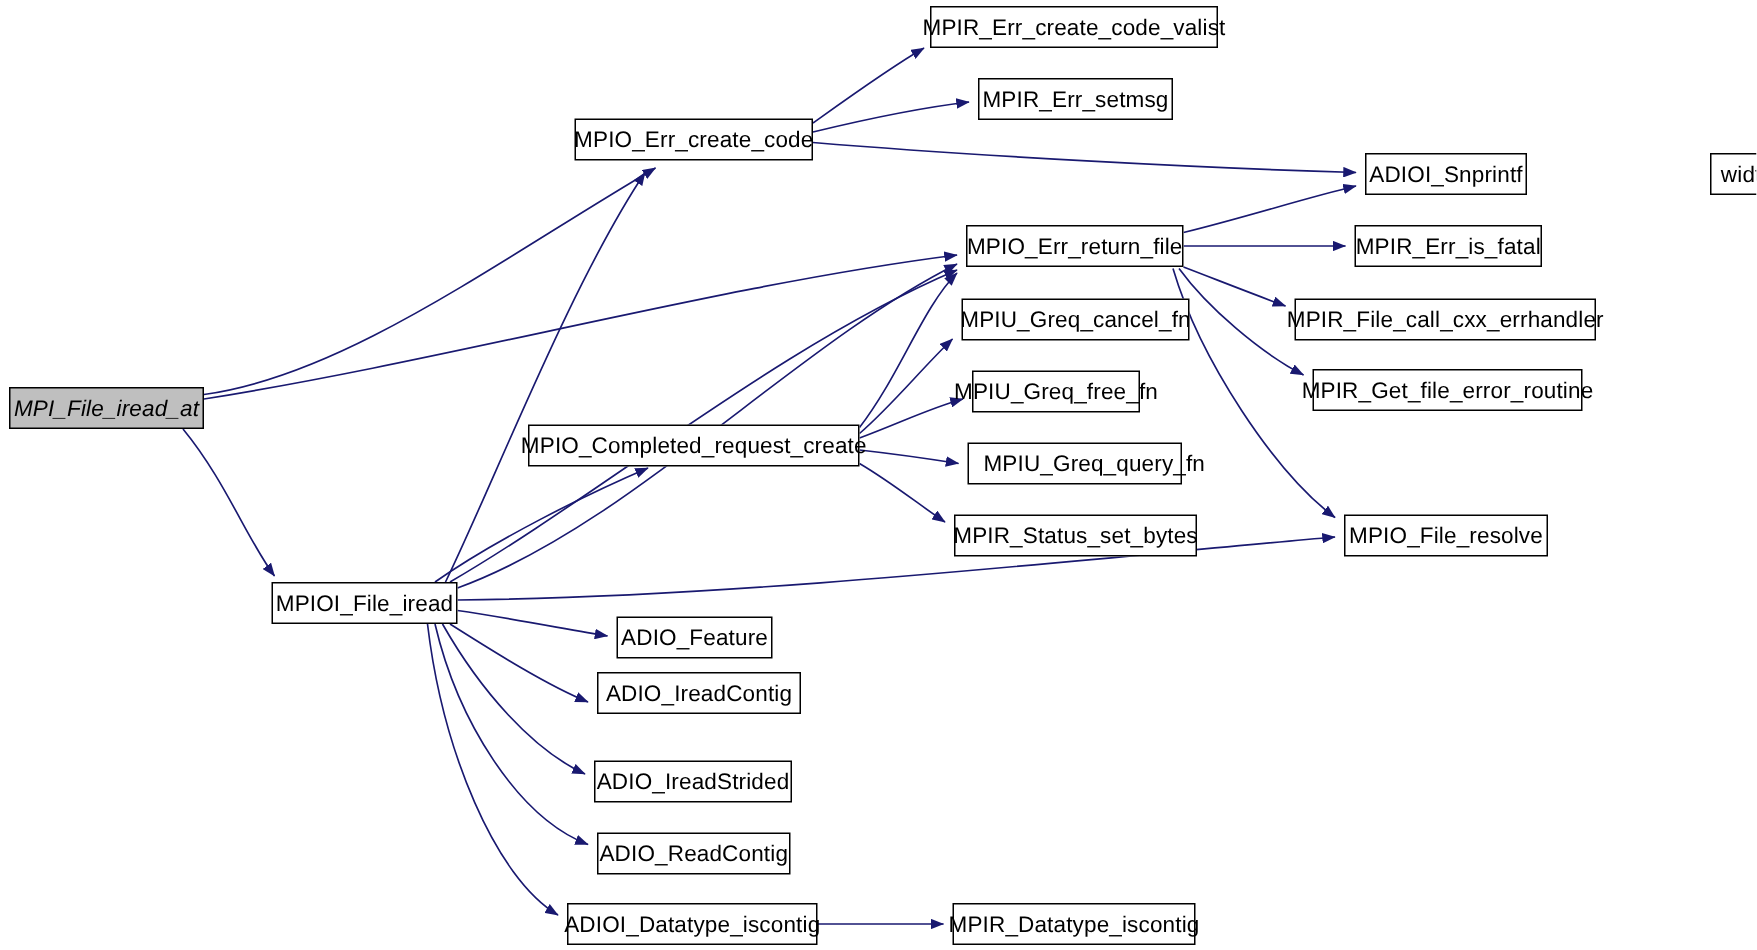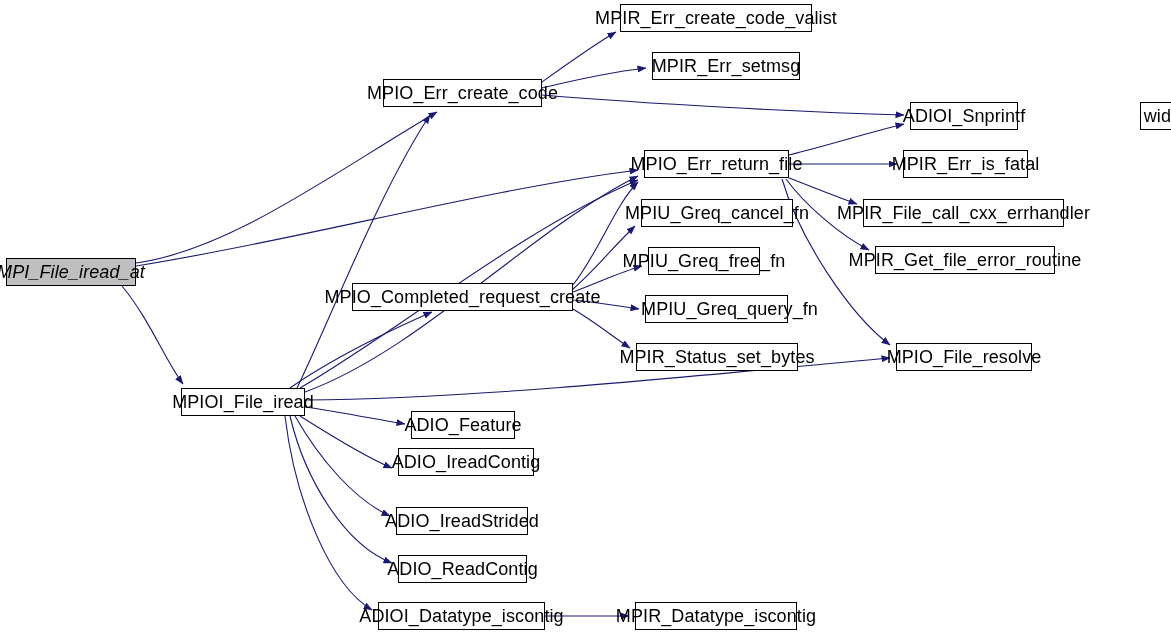--- a/index.html
+++ b/index.html
@@ -26,21 +26,21 @@
   }
   .gnode {
     position: absolute;
     box-sizing: border-box;
     border: 1px solid #000000;
     background: #ffffff;
     color: #000000;
     display: flex;
     align-items: center;
     justify-content: center;
-    font-size: 18px;
+    font-size: 15px;
     line-height: 1;
     letter-spacing: 0.1px;
     white-space: nowrap;
     z-index: 5;
   }
   .gnode.root {
     background: #bfbfbf;
     font-style: italic;
   }
   .gnode-label {
@@ -92,21 +92,21 @@
   <div id="nodes-group">
       <div class="gnode root" style="left: 6px; top: 258px; width: 130px; height: 28px;">
         <span class="gnode-label">MPI_File_iread_at</span>
       </div>
       <div class="gnode" style="left: 383px; top: 79px; width: 159px; height: 28px;">
         <span class="gnode-label">MPIO_Err_create_code</span>
       </div>
       <div class="gnode" style="left: 620px; top: 4px; width: 192px; height: 28px;">
         <span class="gnode-label">MPIR_Err_create_code_valist</span>
       </div>
-      <div class="gnode" style="left: 652px; top: 52px; width: 148px; height: 28px;">
+      <div class="gnode" style="left: 652px; top: 52px; width: 130px; height: 28px;">
         <span class="gnode-label">MPIR_Err_setmsg</span>
       </div>
       <div class="gnode" style="left: 910px; top: 102px; width: 108px; height: 28px;">
         <span class="gnode-label">ADIOI_Snprintf</span>
       </div>
       <div class="gnode" style="left: 1114px; top: 102px; width: 50px; height: 28px; margin-left: 26px;">
         <span class="gnode-label">width</span>
       </div>
       <div class="gnode" style="left: 644px; top: 150px; width: 145px; height: 28px;">
         <span class="gnode-label">MPIO_Err_return_file</span>

